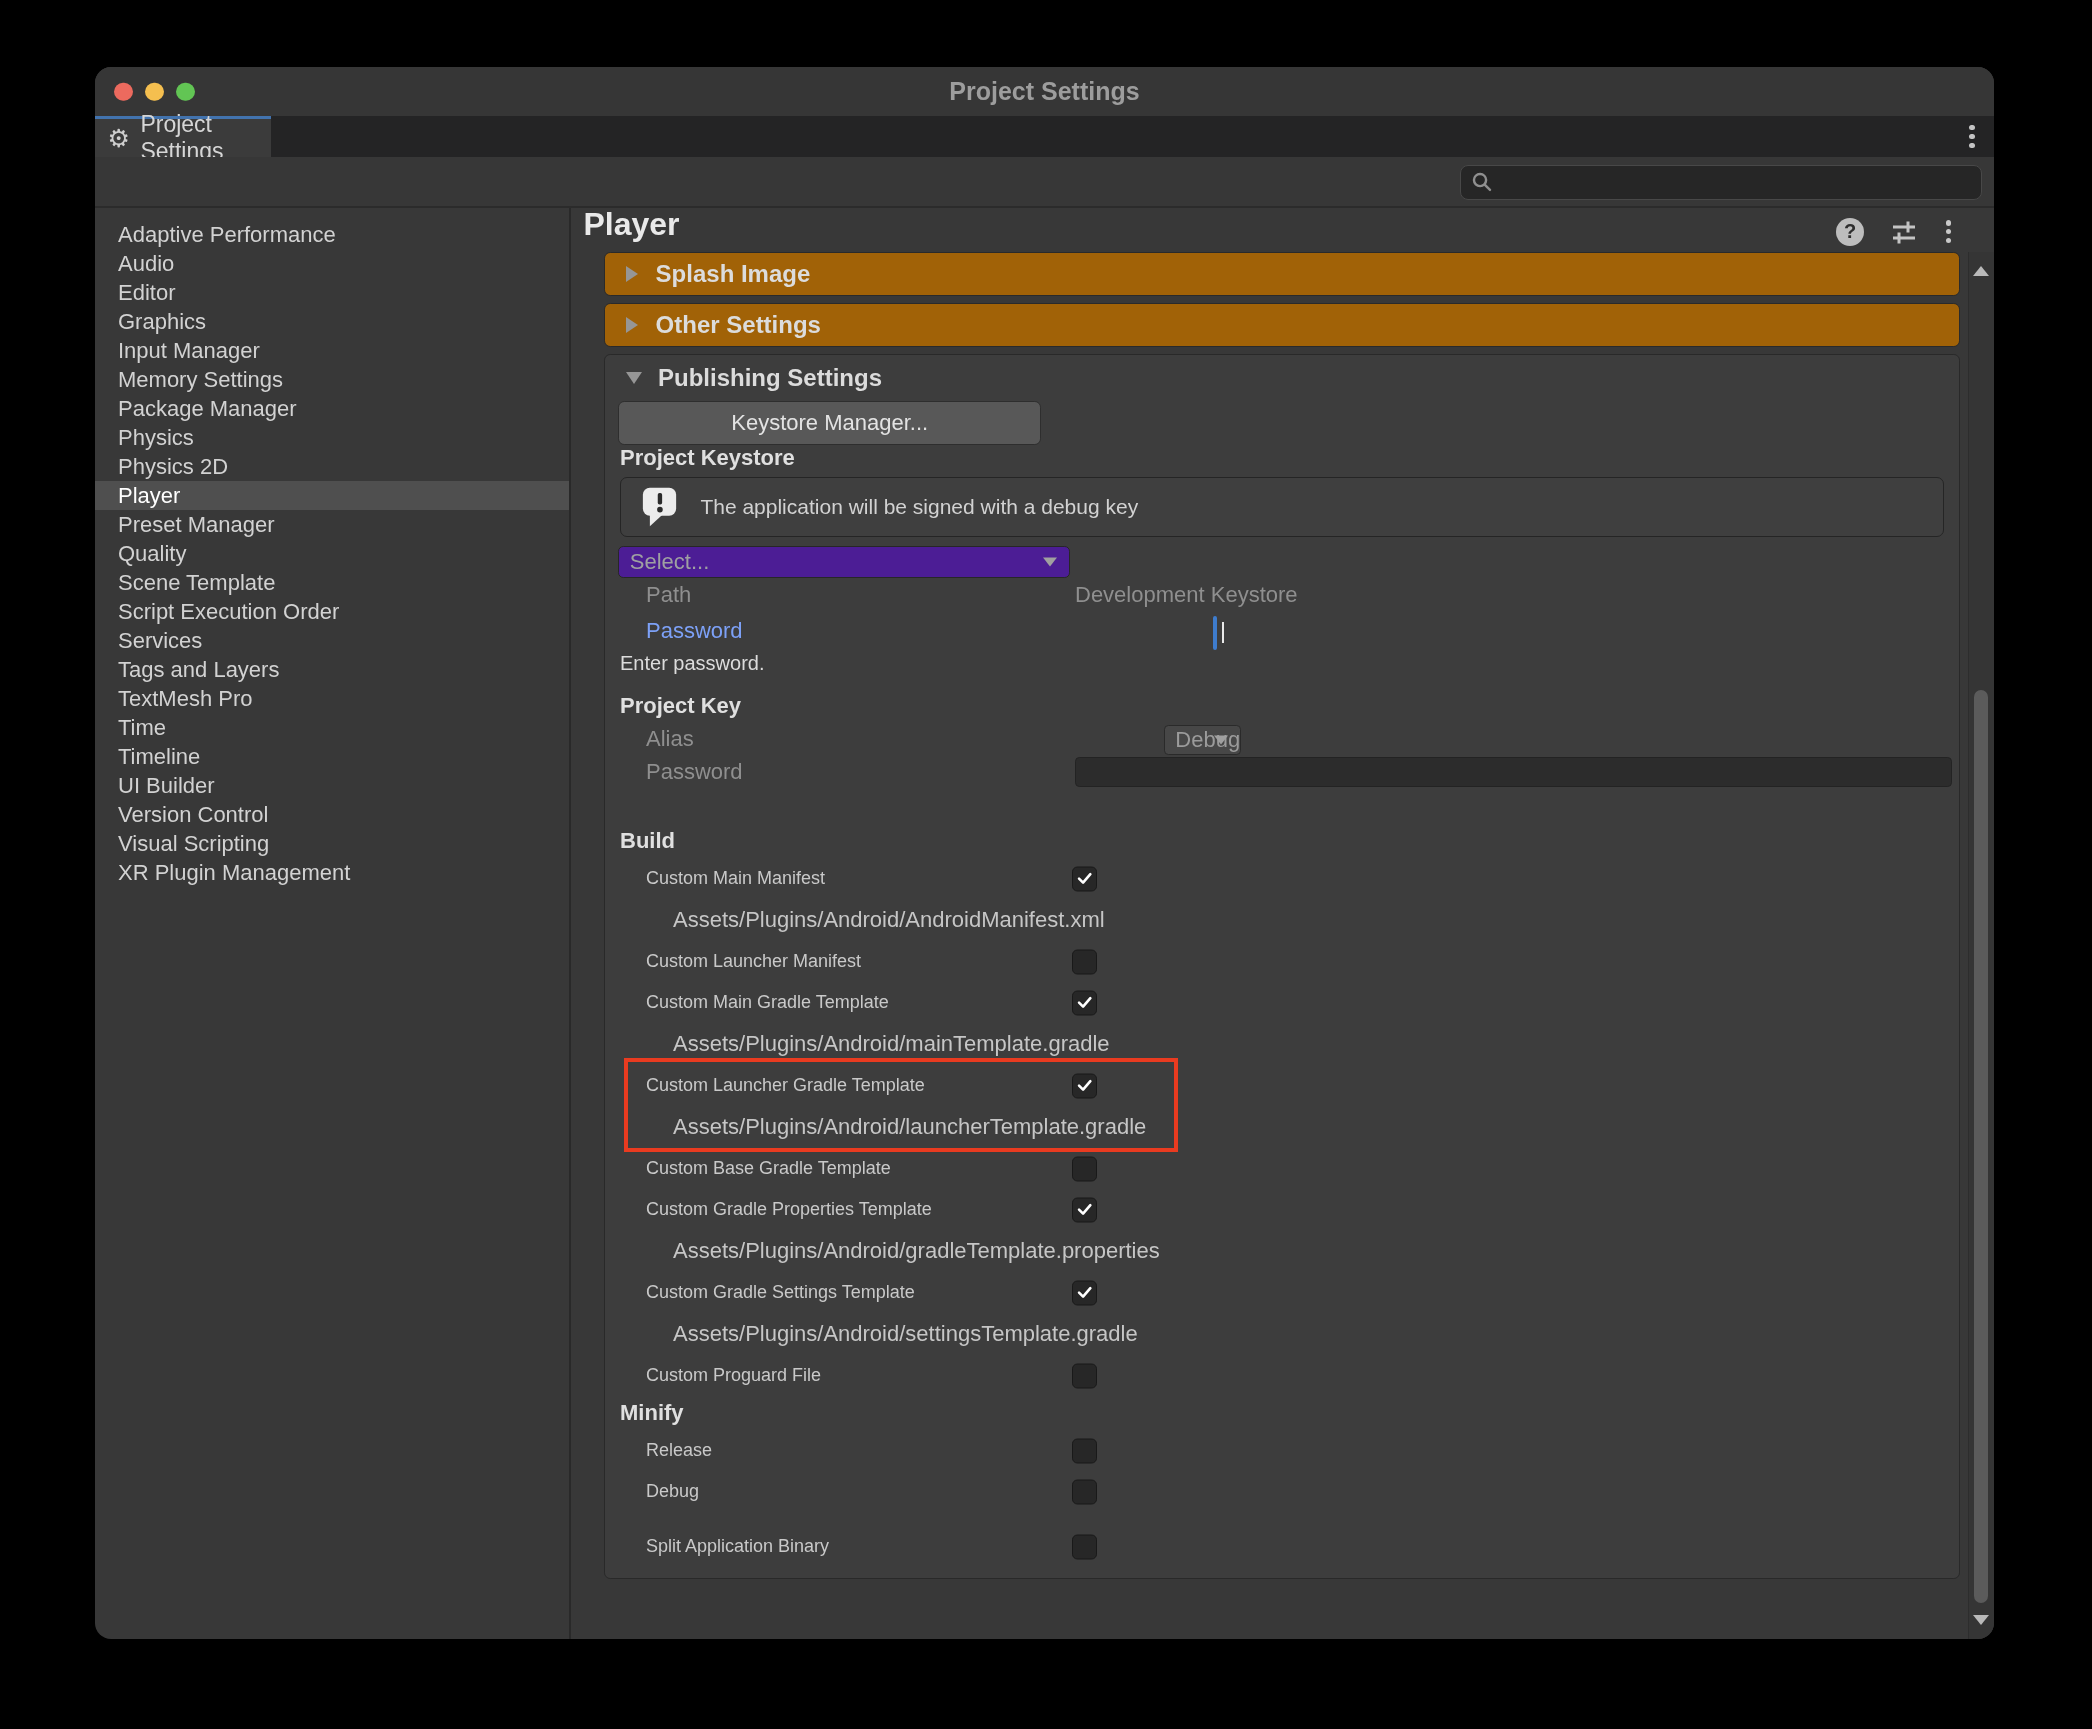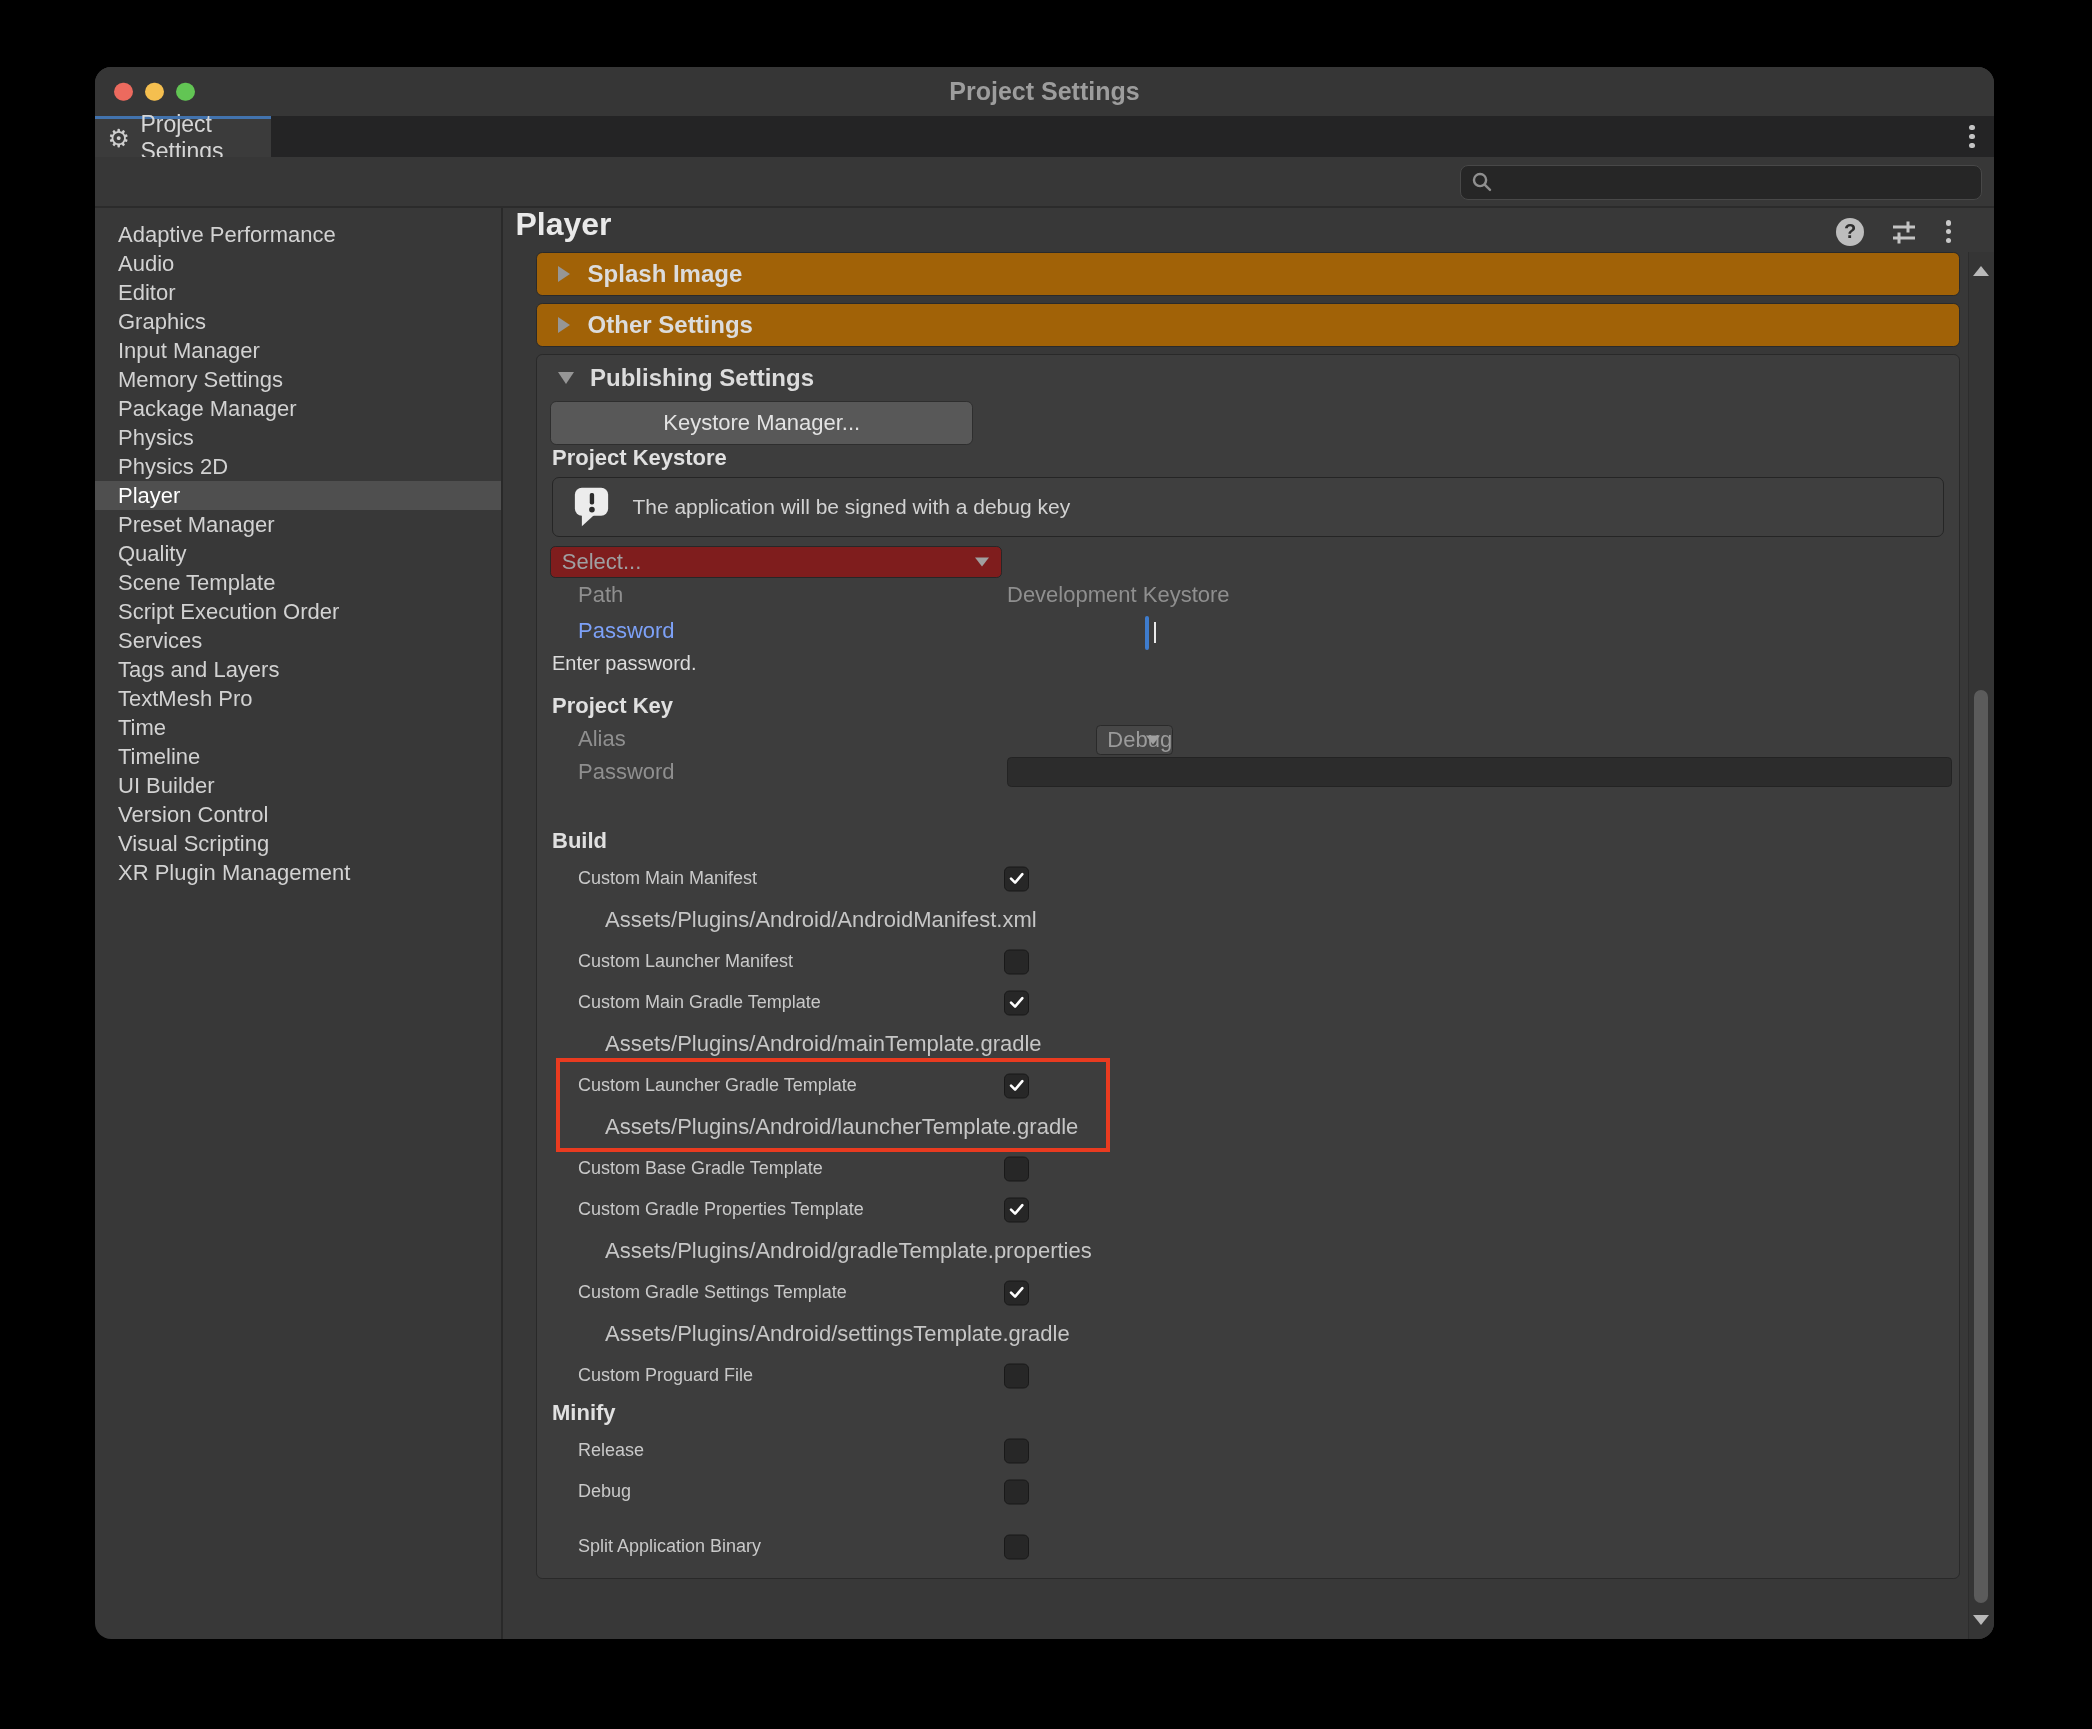--- a/index.html
+++ b/index.html
@@ -29,21 +29,21 @@
 
   
   .toolbar { height:51px; background:#373737; border-bottom:2.6px solid #2b2b2b; position:relative; flex:0 0 auto; }
   .searchbox { position:absolute; right:12.4px; top:8px; width:522px; height:35px; background:#262626;
                border:1.8px solid #484848; border-radius:8px; display:flex; align-items:center; padding-left:8.8px; }
   .searchbox input { background:transparent; border:none; outline:none; color:#ddd; font-size:21px; width:459px;
                      font-family:"Liberation Sans", sans-serif; }
 
   
   .content { flex:1; display:flex; min-height:0; }
-  .sidebar { width:408px; flex:0 0 auto; border-right:2.6px solid #292929; padding-top:12.4px; }
+  .sidebar { width:476px; flex:0 0 auto; border-right:2.6px solid #292929; padding-top:12.4px; }
   .side-item { height:29px; display:flex; align-items:center; padding-left:23px;
                font-size:22px; color:#d2d2d2; cursor:pointer; white-space:nowrap; }
   .side-item.selected { background:#4f4f4f; color:#ffffff; }
 
   .main { flex:1; position:relative; min-width:0; }
   .main-header { height:44px; position:relative; }
   .main-title { position:absolute; left:12.4px; top:-1.8px; font-size:32px; font-weight:bold; color:#e9e9e9; }
   .hdr-icons { position:absolute; right:41px; top:8.8px; display:flex; gap:25px; align-items:center; }
   .help-icon { width:28px; height:28px; border-radius:50%; background:#bdbdbd; color:#2e2e2e;
                font-weight:bold; font-size:20px; display:flex; align-items:center; justify-content:center; cursor:pointer; }
@@ -86,21 +86,21 @@
 
   .cb { position:absolute; left:467px; top:50%; transform:translateY(-50%); width:25px; height:25px;
         background:#272727; border:1.8px solid #191919; border-radius:5.3px;
         display:flex; align-items:center; justify-content:center; cursor:pointer; }
 
   .helpbox { margin:1.8px 15px 0 15px; height:60px; background:#3f3f3f; border:1.8px solid #252525;
              border-radius:7px; display:flex; align-items:center; }
   .warn-icon { margin-left:19.4px; flex:0 0 auto; }
   .helpbox .msg { margin-left:21px; font-size:21px; color:#d2d2d2; }
 
-  .select-ctl { margin:8.8px 0 0 13.2px; width:452px; height:32px; background:#7f1d1d; border:1.8px solid #272727;
+  .select-ctl { margin:8.8px 0 0 13.2px; width:452px; height:32px; background:#4c1d95; border:1.8px solid #272727;
                 border-radius:5.3px; display:flex; align-items:center; padding-left:10.6px; position:relative;
                 color:#9fa0a2; font-size:22px; cursor:pointer;text-align:center; }
   .dd-arrow { position:absolute; right:12.4px; top:50%; transform:translateY(-50%);
               width:0; height:0; border-left:7px solid transparent; border-right:7px solid transparent; border-top:9.7px solid #a0a0a0; }
 
   .fieldpos { position:absolute; left:470px; right:7px; top:50%; transform:translateY(-50%); }
   .val-dis { font-size:22px; color:#8f8f8f; }
   .pw-input { height:34px; background:#1d1d1d; border:2.6px solid #3e7ccd; border-radius:5.3px; position:relative; }
   .caret { position:absolute; left:7px; top:4.4px; bottom:4.4px; width:2.6px; background:#e9e9e9; }
   .dd-ctl { height:30px; background:#474747; border:1.8px solid #2a2a2a; border-radius:4.4px;

